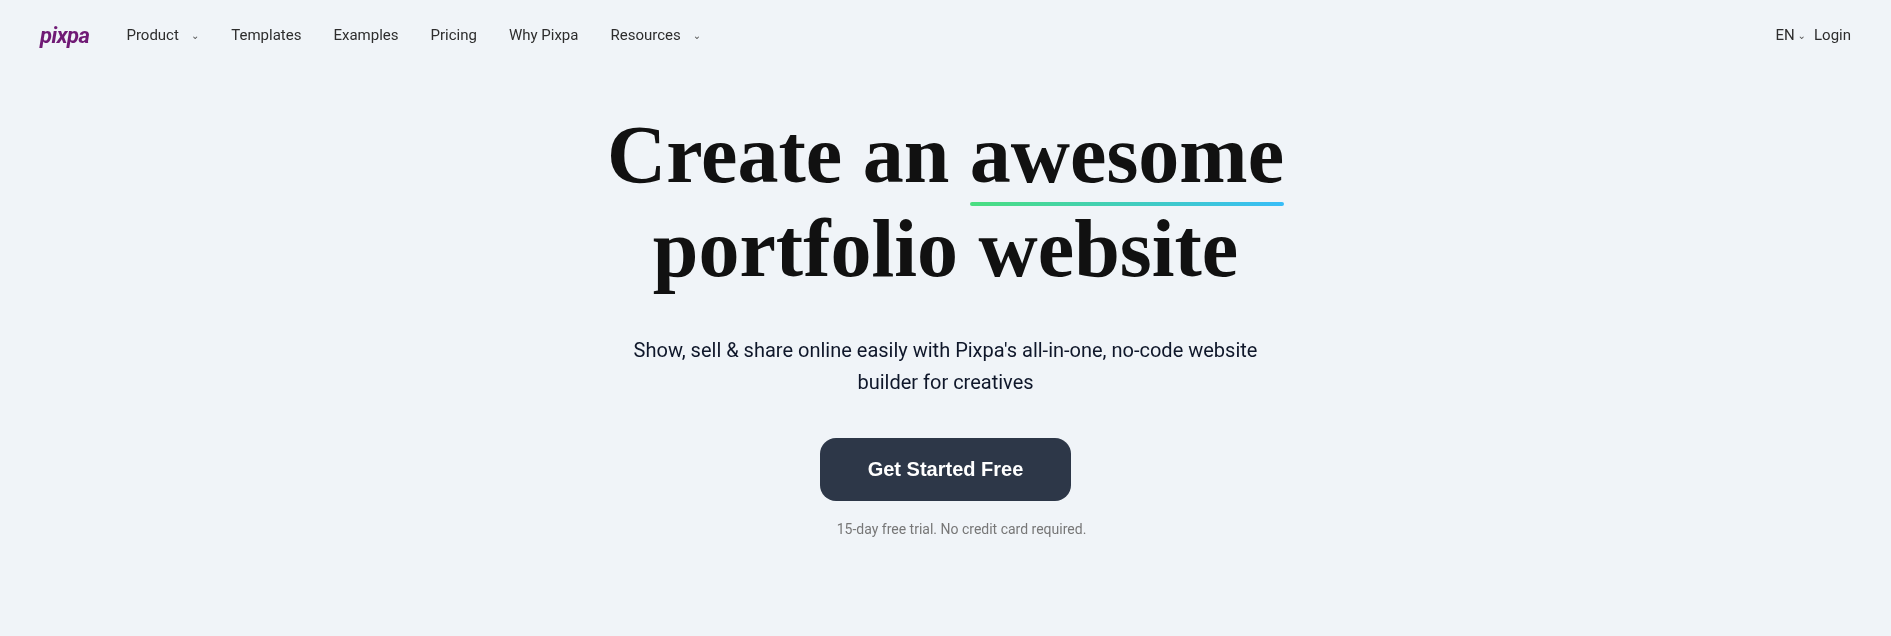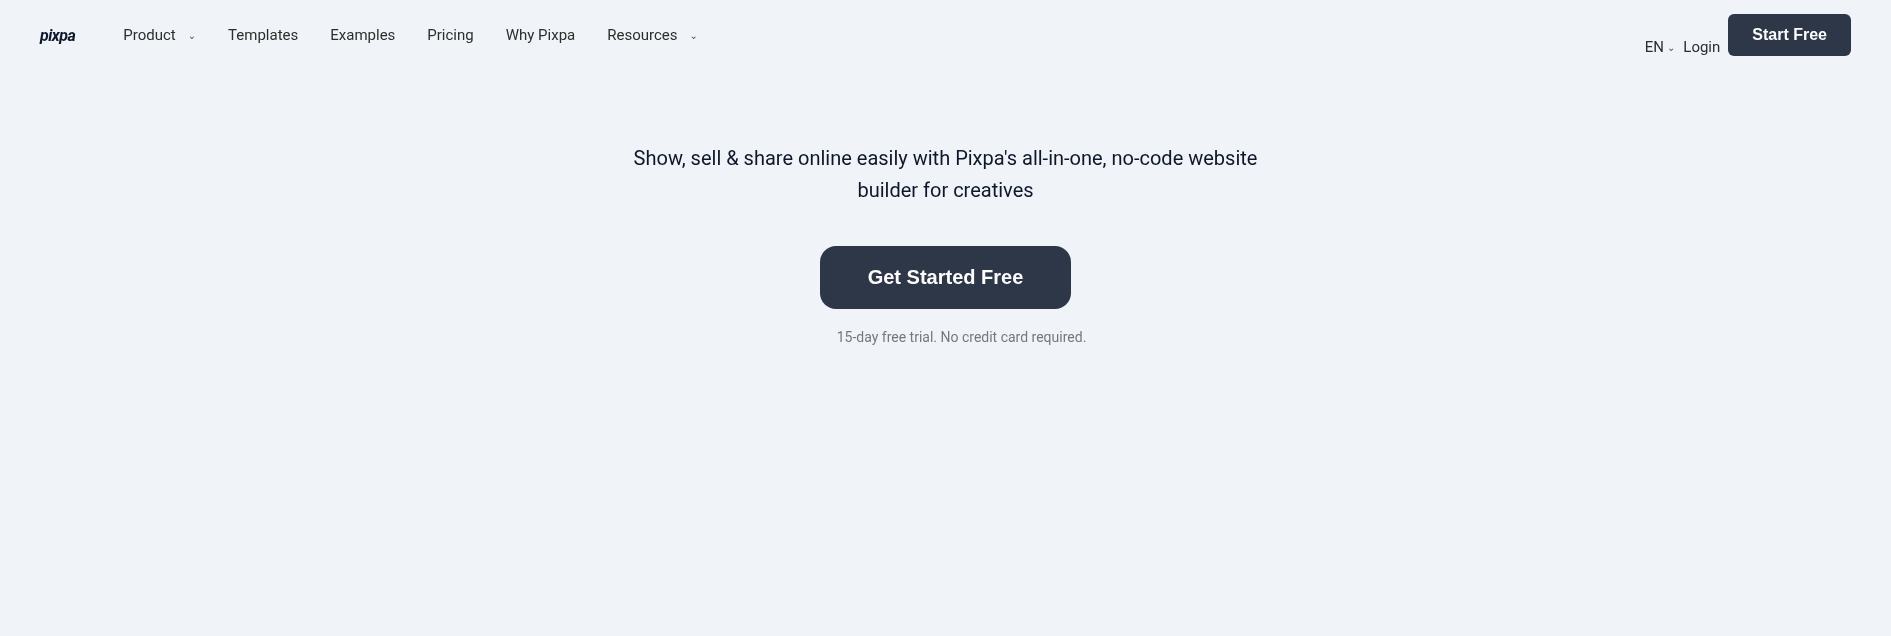--- a/index.html
+++ b/index.html
@@ -20,25 +20,25 @@
       display: flex;
       align-items: center;
       padding: 0 40px;
       height: 70px;
       background: #f0f4f8;
       position: relative;
       z-index: 10;
     }
 
     .nav-logo {
-      font-size: 16px;
+      font-size: 22px;
       font-weight: 700;
-      color: #0f172a;
+      color: #701a75;
       letter-spacing: -0.5px;
-      margin-right: 36px;
+      margin-right: 25px;
       font-style: italic;
     }
 
     .nav-links {
       display: flex;
       align-items: center;
       gap: 8px;
       flex: 1;
     }
 
@@ -198,24 +198,29 @@
       <span class="chevron">⌄</span>
     </a>
   </div>
 
   <div class="nav-right">
     <div class="lang-selector">
       <span>EN</span>
       <span class="chevron">⌄</span>
     </div>
     <a class="login-link">Login</a>
-    <button class="start-free-btn">Start Free</button>
   </div>
 </nav>
 
 <section class="hero">
+  <h1 class="hero-title">
+    <span class="hero-title-line1">
+      <span>Create an </span><span class="hero-title-highlight"><span>awesome</span></span>
+    </span>
+    <span class="hero-title-line2">portfolio website</span>
+  </h1>
 
   <p class="hero-subtitle">Show, sell &amp; share online easily with Pixpa's all-in-one, no-code website builder for creatives</p>
 
   <button class="hero-cta-btn">Get Started Free</button>
 
   <p class="hero-trial-text">15-day free trial. No credit card required.</p>
 </section>
 
 </body></html>

